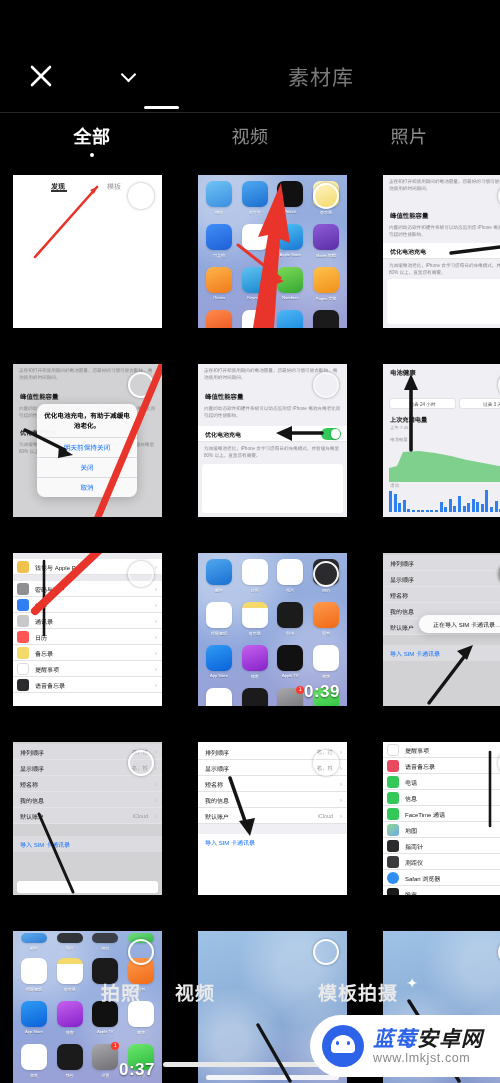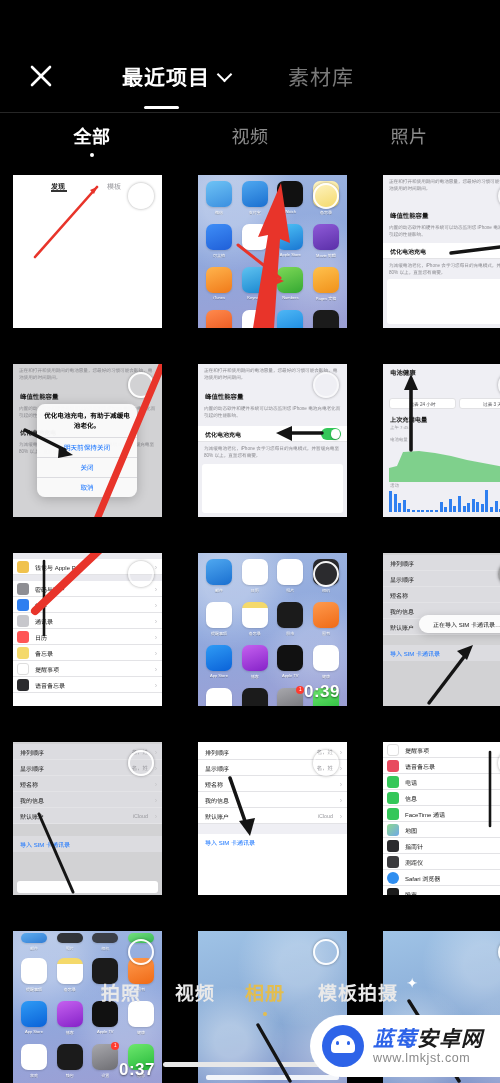--- a/index.html
+++ b/index.html
@@ -205,21 +205,20 @@
 
   <div class="topbar">
     <div class="close-btn">
       <svg width="26" height="26" viewBox="0 0 26 26">
         <line x1="4" y1="4" x2="22" y2="22" stroke="#fff" stroke-width="2.6" stroke-linecap="round"></line>
         <line x1="22" y1="4" x2="4" y2="22" stroke="#fff" stroke-width="2.6" stroke-linecap="round"></line>
       </svg>
     </div>
     <div class="nav-tabs">
       <div class="nav-tab t0 active">
-        <span class="lbl">最近项目</span>
         <span class="chev"></span>
       </div>
       <div class="nav-tab t1">
         <span class="lbl">素材库</span>
       </div>
     </div>
   </div>
   <div class="tab-underline"></div>
   <div class="hairline"></div>
 
@@ -864,24 +863,20 @@
 
   <div class="bottomnav">
     <div class="bnav b0">
       <span class="bl">拍照</span>
       <span class="bdot"></span>
     </div>
     <div class="bnav b1">
       <span class="bl">视频</span>
       <span class="bdot"></span>
     </div>
-    <div class="bnav b2 active">
-      <span class="bl">相册</span>
-      <span class="bdot"></span>
-    </div>
     <div class="bnav b3">
       <span class="bl">模板拍摄</span>
       <span class="spark">✦</span>
       <span class="bdot"></span>
     </div>
   </div>
 
   <div class="homebar"></div>
 
   <div class="watermark">

